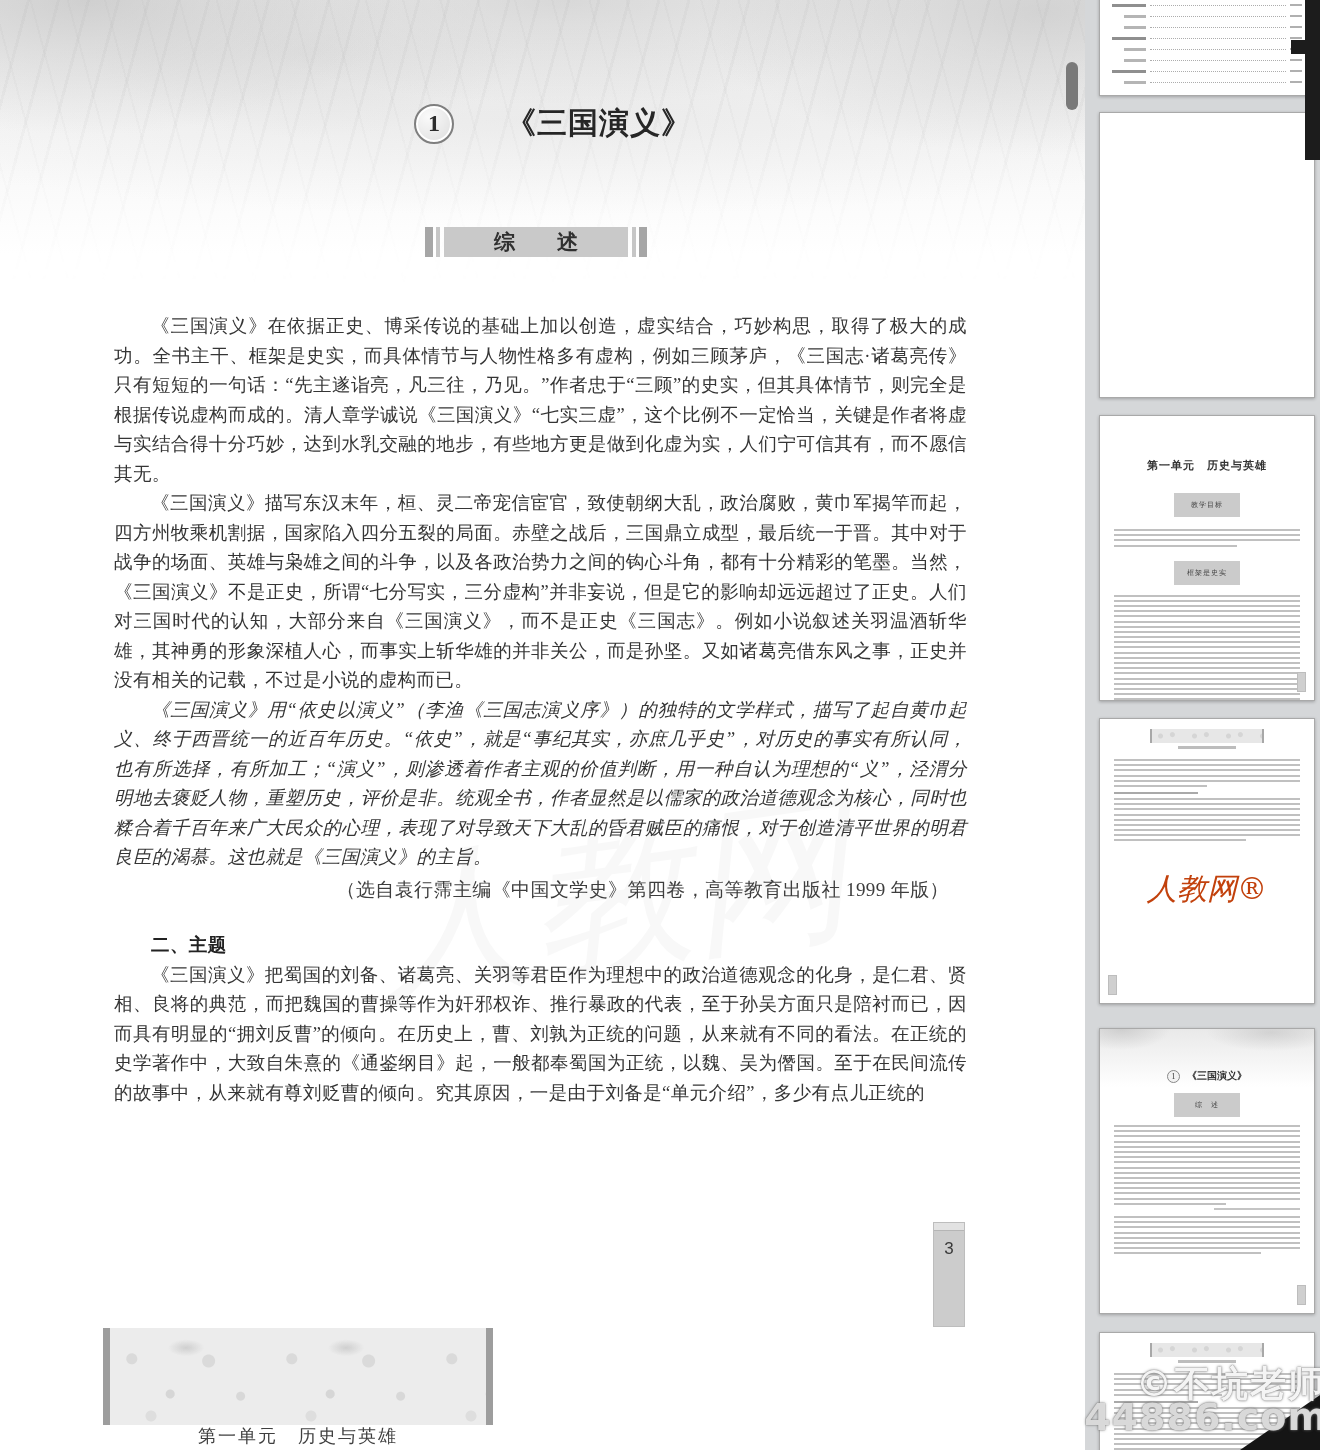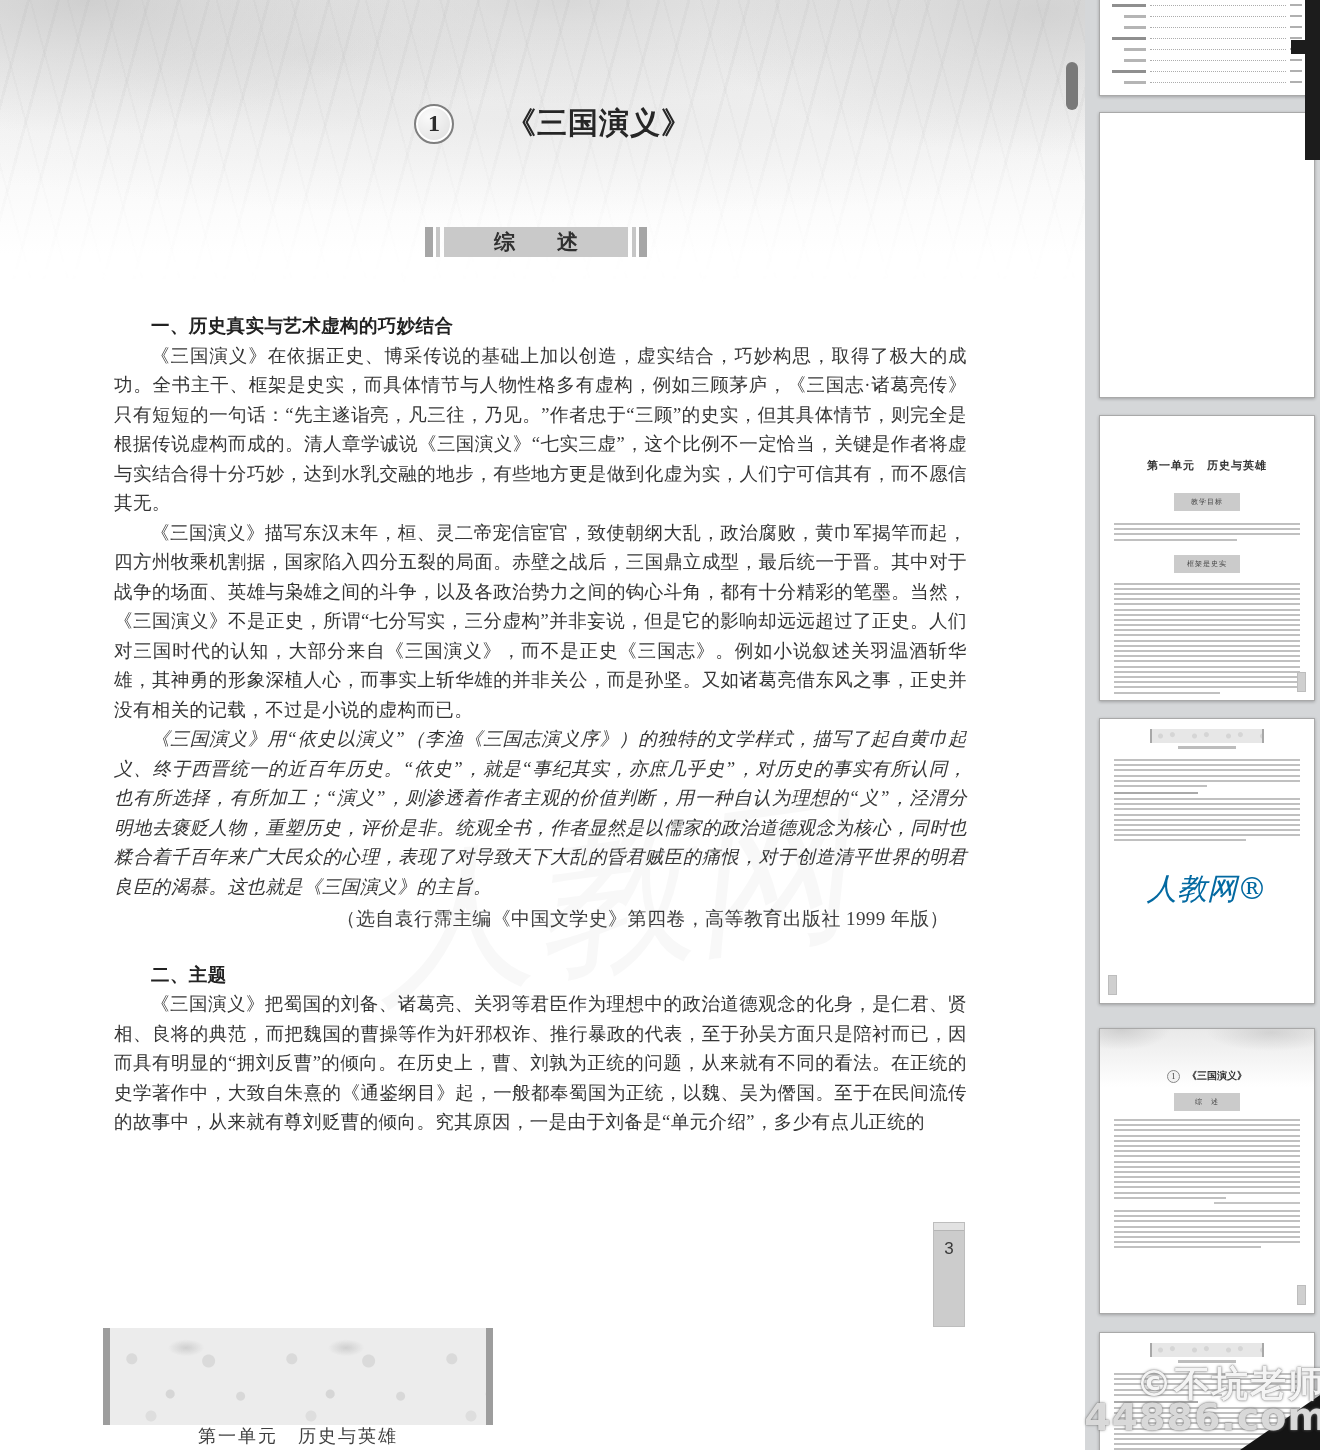--- a/index.html
+++ b/index.html
@@ -83,32 +83,32 @@
   
   .toc-rows{position:absolute;left:12px;right:12px;top:192px;}
   .toc-row{display:flex;align-items:center;height:4px;margin-bottom:7px;}
   .toc-label{width:34px;height:3px;background:#8f8f8f;margin-right:4px;}
   .toc-row.sub .toc-label{width:22px;margin-left:12px;background:#b5b5b5;}
   .toc-leader{flex:1;border-bottom:1px dotted #adadad;height:0;margin-right:4px;}
   .toc-num{width:12px;height:2px;background:#b0b0b0;}
 
   
   .t3-title{margin-top:42px;text-align:center;font-size:11px;font-weight:bold;color:#333;letter-spacing:1px;white-space:pre;}
-  .chip{margin:0 auto;width:66px;height:18px;background:#cbcbcb;display:flex;align-items:center;justify-content:center;
+  .chip{margin:0 auto;width:66px;height:24px;background:#cbcbcb;display:flex;align-items:center;justify-content:center;
     font-size:7px;color:#444;letter-spacing:1px;white-space:pre;}
   .chip.c1{margin-top:20px;} .chip.c2{margin-top:14px;}
 
   
   .mini-band{margin:10px auto 3px auto;width:110px;height:14px;background:#e7e7e7;
     background-image:radial-gradient(circle 3px at 25% 50%, #d5d5d5 0 2px, transparent 3px),
       radial-gradient(circle 3px at 60% 40%, #d5d5d5 0 2px, transparent 3px);
     background-size:34px 14px;border-left:2px solid #a8a8a8;border-right:2px solid #a8a8a8;}
   .mini-caption{margin:0 auto 10px auto;width:58px;height:3px;background:#bdbdbd;}
   .t4-wm{position:absolute;left:0;right:0;top:150px;text-align:center;font-size:30px;font-style:italic;
-    color:#0369a1;font-family:"DejaVu Serif", serif;}
+    color:#c2410c;font-family:"DejaVu Serif", serif;}
   .mini-tab{position:absolute;bottom:8px;width:7px;height:18px;background:#cfcfcf;border:1px solid #bdbdbd;}
   .mini-tab.bl{left:8px;} .mini-tab.br{right:8px;}
 
   
   .t5-art{height:58px;background:
       radial-gradient(ellipse 70px 30px at 10% 0%, rgba(165,165,165,.4), transparent 70%),
       radial-gradient(ellipse 90px 26px at 80% 6%, rgba(165,165,165,.35), transparent 72%),
       linear-gradient(#e9e9e9,#ffffff);}
   .t5-head{display:flex;align-items:center;justify-content:center;margin-top:-18px;}
   .t5-badge{width:11px;height:11px;border:1px solid #888;border-radius:50%;font-size:8px;color:#333;
@@ -145,21 +145,20 @@
       <div class="bar-a"></div>
       <div class="bar-b"></div>
       <div class="banner-box">综　　述</div>
       <div class="bar-c"></div>
       <div class="bar-d"></div>
     </div>
 
     <div class="page-wm">人教网</div>
 
     <div class="body-text">
-      <p class="sec-heading">一、历史真实与艺术虚构的巧妙结合</p>
       <p>《三国演义》在依据正史、博采传说的基础上加以创造，虚实结合，巧妙构思，取得了极大的成功。全书主干、框架是史实，而具体情节与人物性格多有虚构，例如三顾茅庐，《三国志·诸葛亮传》只有短短的一句话：“先主遂诣亮，凡三往，乃见。”作者忠于“三顾”的史实，但其具体情节，则完全是根据传说虚构而成的。清人章学诚说《三国演义》“七实三虚”，这个比例不一定恰当，关键是作者将虚与实结合得十分巧妙，达到水乳交融的地步，有些地方更是做到化虚为实，人们宁可信其有，而不愿信其无。</p>
       <p>《三国演义》描写东汉末年，桓、灵二帝宠信宦官，致使朝纲大乱，政治腐败，黄巾军揭竿而起，四方州牧乘机割据，国家陷入四分五裂的局面。赤壁之战后，三国鼎立成型，最后统一于晋。其中对于战争的场面、英雄与枭雄之间的斗争，以及各政治势力之间的钩心斗角，都有十分精彩的笔墨。当然，《三国演义》不是正史，所谓“七分写实，三分虚构”并非妄说，但是它的影响却远远超过了正史。人们对三国时代的认知，大部分来自《三国演义》，而不是正史《三国志》。例如小说叙述关羽温酒斩华雄，其神勇的形象深植人心，而事实上斩华雄的并非关公，而是孙坚。又如诸葛亮借东风之事，正史并没有相关的记载，不过是小说的虚构而已。</p>
       <p class="kai">《三国演义》用“依史以演义”（李渔《三国志演义序》）的独特的文学样式，描写了起自黄巾起义、终于西晋统一的近百年历史。“依史”，就是“事纪其实，亦庶几乎史”，对历史的事实有所认同，也有所选择，有所加工；“演义”，则渗透着作者主观的价值判断，用一种自认为理想的“义”，泾渭分明地去褒贬人物，重塑历史，评价是非。统观全书，作者显然是以儒家的政治道德观念为核心，同时也糅合着千百年来广大民众的心理，表现了对导致天下大乱的昏君贼臣的痛恨，对于创造清平世界的明君良臣的渴慕。这也就是《三国演义》的主旨。</p>
       <p class="attribution">（选自袁行霈主编《中国文学史》第四卷，高等教育出版社 1999 年版）</p>
       <p class="sec-heading second">二、主题</p>
       <p>《三国演义》把蜀国的刘备、诸葛亮、关羽等君臣作为理想中的政治道德观念的化身，是仁君、贤相、良将的典范，而把魏国的曹操等作为奸邪权诈、推行暴政的代表，至于孙吴方面只是陪衬而已，因而具有明显的“拥刘反曹”的倾向。在历史上，曹、刘孰为正统的问题，从来就有不同的看法。在正统的史学著作中，大致自朱熹的《通鉴纲目》起，一般都奉蜀国为正统，以魏、吴为僭国。至于在民间流传的故事中，从来就有尊刘贬曹的倾向。究其原因，一是由于刘备是“单元介绍”，多少有点儿正统的</p>
     </div>
 
     <div class="page-tab">
       <div class="cap"></div>

